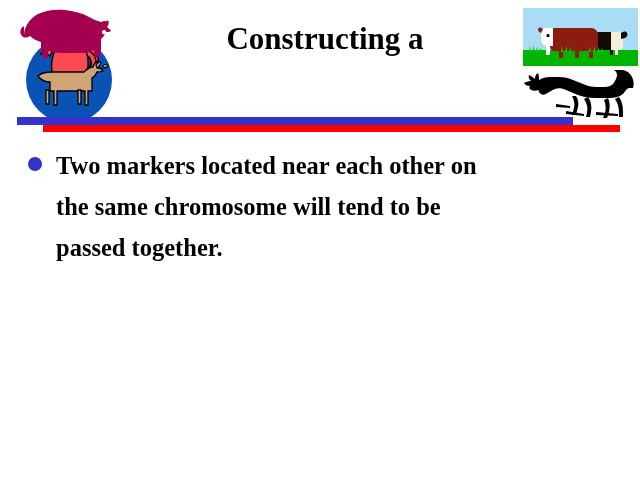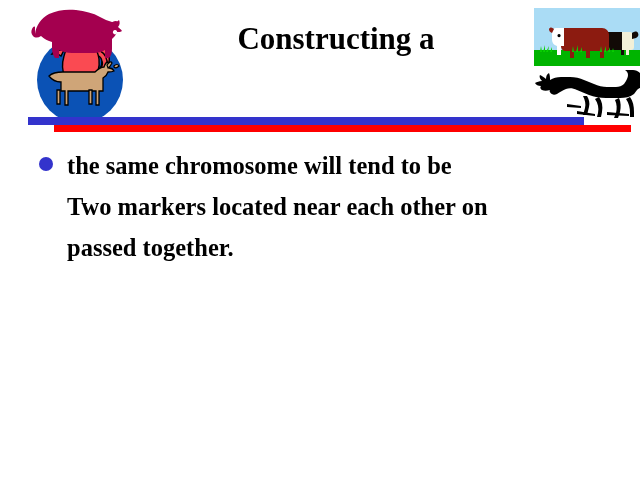--- a/index.html
+++ b/index.html
@@ -14,21 +14,20 @@
     overflow: hidden;
     font-family: "Liberation Serif", "DejaVu Serif", serif;
   }
 
   #slide {
     position: absolute;
     left: 0; top: 0;
     width: 623px;
     height: 480px;
     background: #ffffff;
-    margin-left: 11px;
   }
 
   
   .logo-emblem {
     position: absolute;
     left: 14px;
     top: 2px;
     width: 110px;
     height: 122px;
   }
@@ -298,21 +297,21 @@
 
   <div class="title-block">
     <span class="title-line">Constructing a</span>
   </div>
 
   <div class="body-block">
 
     <div class="bullet-item">
       <span class="bullet-dot"></span>
       <span class="bullet-text">
+        <span class="ln">Two markers located near each other on</span>
         <span class="ln">the same chromosome will tend to be</span>
-        <span class="ln">Two markers located near each other on</span>
         <span class="ln">passed together.</span>
       </span>
     </div>
 
 
   </div>
 </div>
 
 </body></html>

